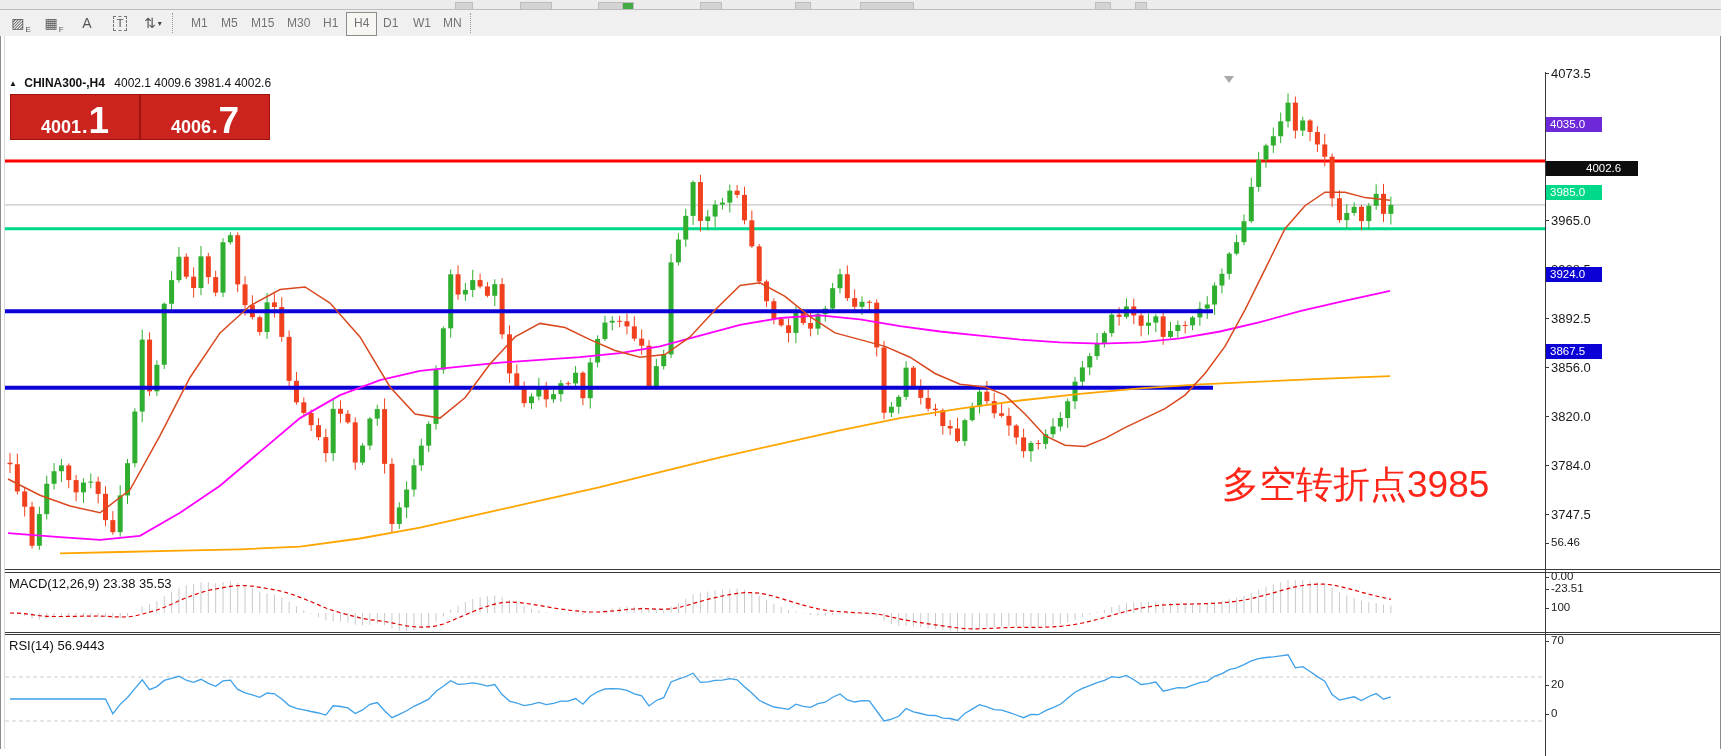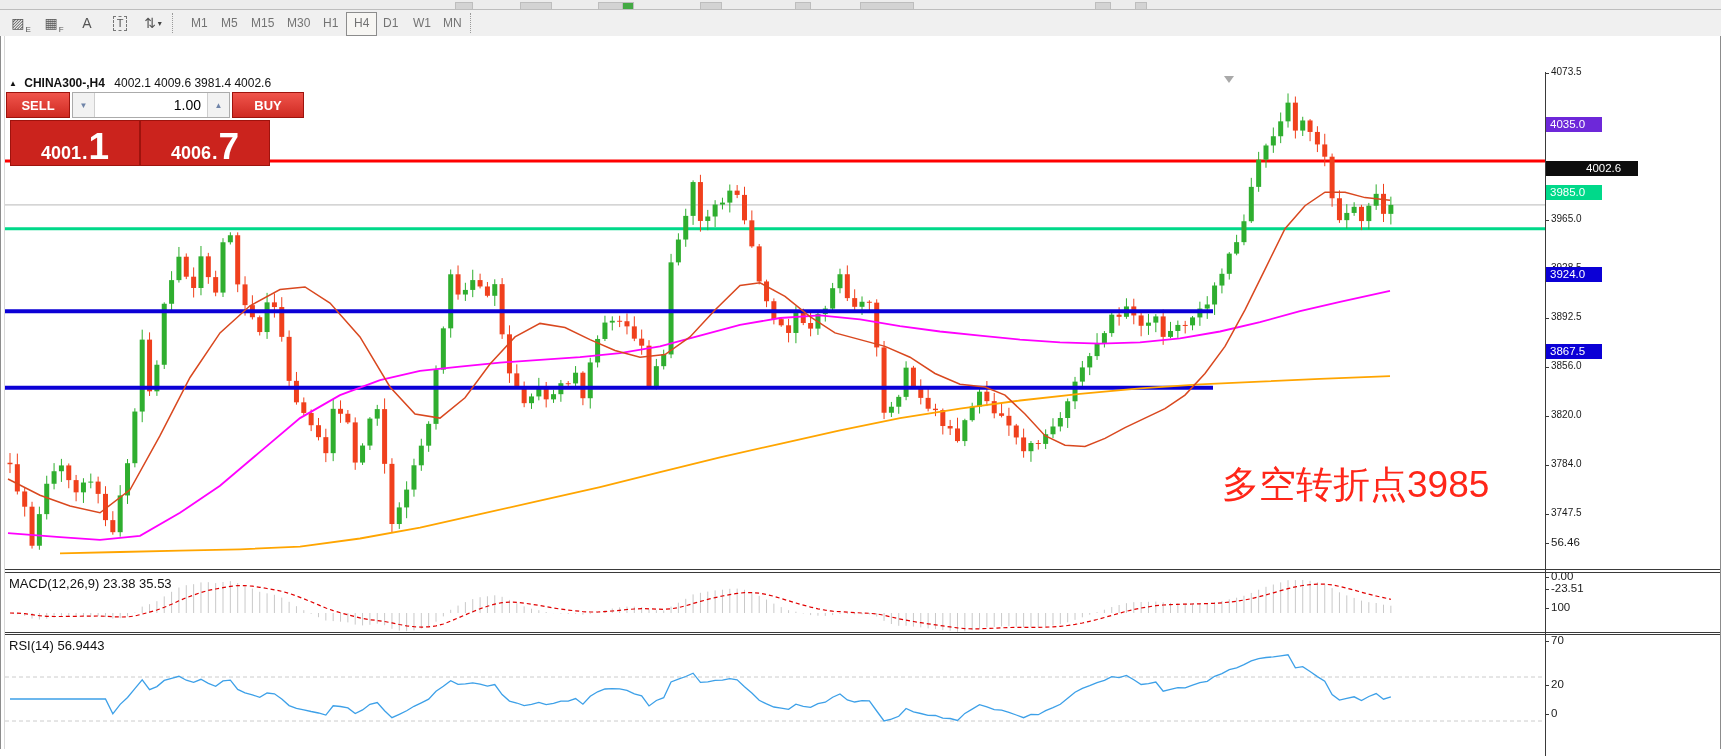--- a/index.html
+++ b/index.html
@@ -42,21 +42,21 @@
   #vol-value{position:absolute;left:22px;right:22px;top:0;height:24px;line-height:24px;text-align:right;font-size:14px;color:#000;padding-right:6px;}
   .tw-row2{position:relative;height:46px;margin-top:2px;}
   .price-block{position:absolute;top:0;height:46px;width:130px;background:#cb231d;border:1px solid #9e130d;color:#fff;
                display:flex;align-items:flex-end;justify-content:center;padding-bottom:3px;box-sizing:border-box;}
   #sell-price-block{left:4px;}
   #buy-price-block{left:134px;}
   .price-block .main{font-size:18px;font-weight:bold;line-height:1;}
   .price-block .dot{font-size:20px;font-weight:bold;line-height:1;margin:0 1px;}
   .price-block .big{font-size:37px;font-weight:bold;line-height:0.8;}
   
-  .ptick{position:absolute;left:1551px;width:60px;font-size:10px;color:#1a1a1a;}
+  .ptick{position:absolute;left:1551px;width:60px;font-size:13px;color:#1a1a1a;}
   .ptick-dash{position:absolute;left:1545px;width:4px;height:1px;background:#3a3a3a;}
   .pbadge{position:absolute;left:1546px;min-width:48px;padding:1px 4px 2px 4px;color:#fff;font-size:11.5px;}
   .mr-label{position:absolute;left:1551px;font-size:11.5px;color:#1a1a1a;}
   .ind-label{position:absolute;left:9px;font-size:13px;color:#111;}
   
   #annotation{position:absolute;left:1222px;top:427px;font-size:37px;color:#ff2619;white-space:nowrap;line-height:1.2;}
   #shift-marker{position:absolute;left:1224px;top:40px;width:0;height:0;border-left:5px solid transparent;border-right:5px solid transparent;border-top:7px solid #a9a9a9;}
 </style>
 </head>
 <body>
@@ -697,29 +697,20 @@
       <path d="M10,663.0L17.345,663.0L24.689999999999998,663.0L32.035,663.0L39.379999999999995,663.0L46.725,663.0L54.07,663.0L61.415,663.0L68.75999999999999,663.0L76.105,663.0L83.45,663.0L90.795,663.0L98.14,663.0L105.485,663.0L112.83,677.9L120.175,668.4L127.52,661.5L134.865,652.7L142.21,643.8L149.555,653.7L156.9,650.6L164.245,644.4L171.59,642.3L178.935,640.3L186.28,644.2L193.625,646.4L200.97,643.3L208.315,647.4L215.66,650.3L223.005,644.9L230.35,644.2L237.695,653.4L245.04,656.9L252.385,658.9L259.73,661.3L267.075,657.0L274.42,657.8L281.765,663.0L289.11,669.6L296.455,672.4L303.8,673.8L311.145,675.5L318.49,677.0L325.835,679.1L333.18,669.8L340.525,670.5L347.87,671.9L355.215,677.6L362.56,673.9L369.905,668.3L377.25,666.5L384.59499999999997,674.8L391.94,681.7L399.28499999999997,678.3L406.63,674.8L413.97499999999997,670.3L421.32,666.8L428.66499999999996,663.1L436.01,655.2L443.35499999999996,650.2L450.7,644.7L458.04499999999996,648.3L465.39,647.9L472.73499999999996,646.8L480.08,648.1L487.425,650.1L494.77,648.5L502.115,658.6L509.46,665.1L516.8050000000001,667.0L524.15,669.6L531.495,668.3L538.84,666.4L546.185,668.6L553.53,667.4L560.875,665.1L568.22,665.1L575.5649999999999,662.6L582.91,668.2L590.255,660.3L597.6,655.8L604.9449999999999,653.0L612.29,652.6L619.635,652.8L626.98,654.3L634.3249999999999,657.8L641.67,659.8L649.015,669.9L656.36,664.5L663.7049999999999,661.7L671.05,645.9L678.395,643.2L685.74,640.5L693.0849999999999,637.2L700.43,646.4L707.775,645.8L715.12,644.4L722.465,644.1L729.81,642.6L737.155,643.8L744.5,650.7L751.845,657.0L759.1899999999999,664.3L766.535,667.9L773.88,671.0L781.225,672.1L788.5699999999999,673.4L795.915,668.1L803.26,670.3L810.605,671.4L817.9499999999999,667.6L825.295,666.2L832.64,661.2L839.985,658.0L847.3299999999999,663.9L854.675,666.0L862.02,664.7L869.365,664.9L876.7099999999999,675.0L884.055,684.9L891.4,683.2L898.745,680.3L906.0899999999999,672.5L913.435,675.8L920.78,677.5L928.125,679.3L935.4699999999999,679.5L942.8149999999999,682.1L950.16,682.5L957.505,684.5L964.85,677.4L972.1949999999999,673.1L979.54,668.7L986.885,670.9L994.23,673.6L1001.5749999999999,674.2L1008.92,676.4L1016.265,679.0L1023.61,681.7L1030.955,678.5L1038.3,678.7L1045.645,674.7L1052.99,671.6L1060.335,668.3L1067.68,662.3L1075.0249999999999,656.3L1082.37,652.4L1089.715,649.6L1097.06,646.6L1104.405,644.3L1111.75,640.6L1119.095,641.6L1126.44,639.5L1133.7849999999999,643.8L1141.1299999999999,648.5L1148.475,647.6L1155.82,646.0L1163.165,655.2L1170.51,653.4L1177.855,651.6L1185.2,651.8L1192.545,649.2L1199.8899999999999,646.6L1207.235,645.4L1214.58,640.3L1221.925,637.6L1229.27,633.7L1236.615,631.8L1243.96,628.7L1251.305,624.9L1258.6499999999999,622.6L1265.995,621.5L1273.34,620.9L1280.685,619.9L1288.03,618.8L1295.375,631.8L1302.72,630.6L1310.065,635.5L1317.4099999999999,640.6L1324.7549999999999,645.3L1332.1,658.6L1339.445,664.1L1346.79,662.3L1354.135,660.8L1361.48,664.6L1368.825,660.5L1376.1699999999998,657.6L1383.5149999999999,663.2L1390.86,660.8" fill="none" stroke="#3da0e8" stroke-width="1.3"></path>
     </svg>
 
   <div id="symbol-header">
     <span class="tri">▲</span>
     <span class="sym">CHINA300-,H4</span>
     <span style="margin-left:6px">4002.1 4009.6 3981.4 4002.6</span>
   </div>
 
   <div id="trade-widget">
-    <div class="tw-row1">
-      <div id="sell-btn" class="tw-btn">SELL</div>
-      <div id="vol-spinner">
-        <div id="spin-down" class="spin-btn">▼</div>
-        <div id="vol-value">1.00</div>
-        <div id="spin-up" class="spin-btn">▲</div>
-      </div>
-      <div id="buy-btn" class="tw-btn">BUY</div>
-    </div>
     <div class="tw-row2">
       <div id="sell-price-block" class="price-block">
         <span class="main">4001</span>
         <span class="dot">.</span>
         <span class="big">1</span>
       </div>
       <div id="buy-price-block" class="price-block">
         <span class="main">4006</span>
         <span class="dot">.</span>
         <span class="big">7</span>

